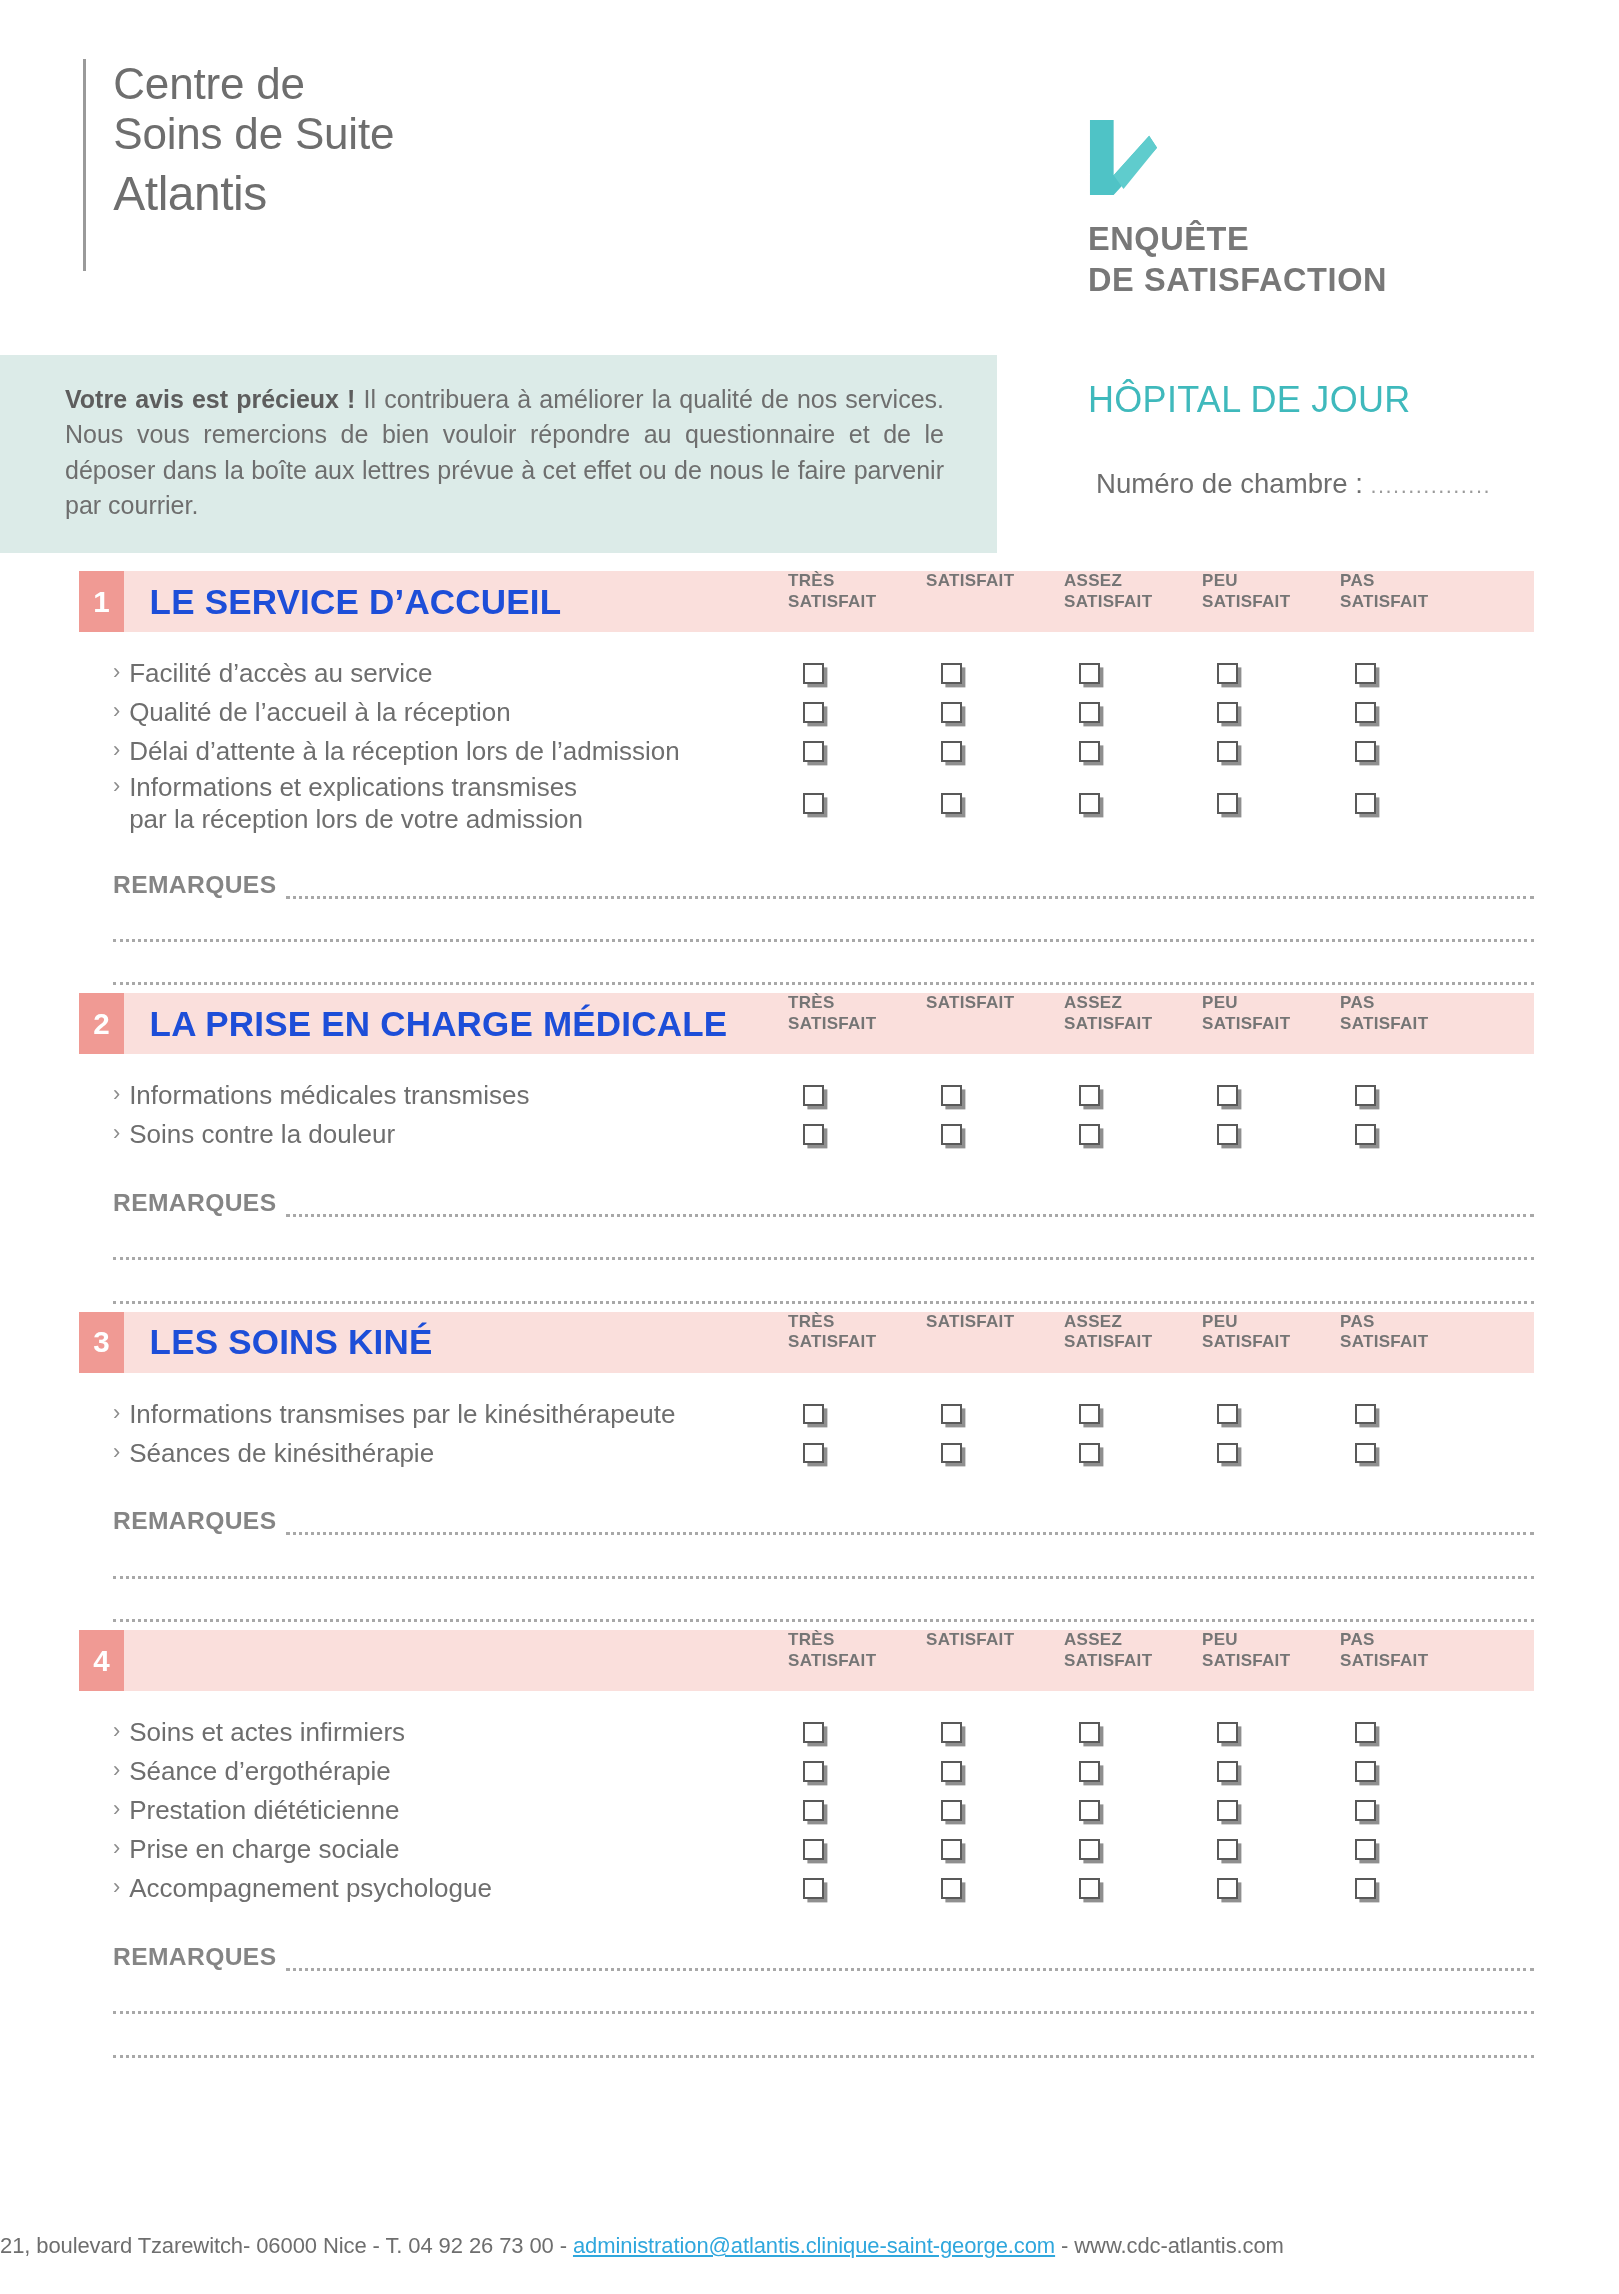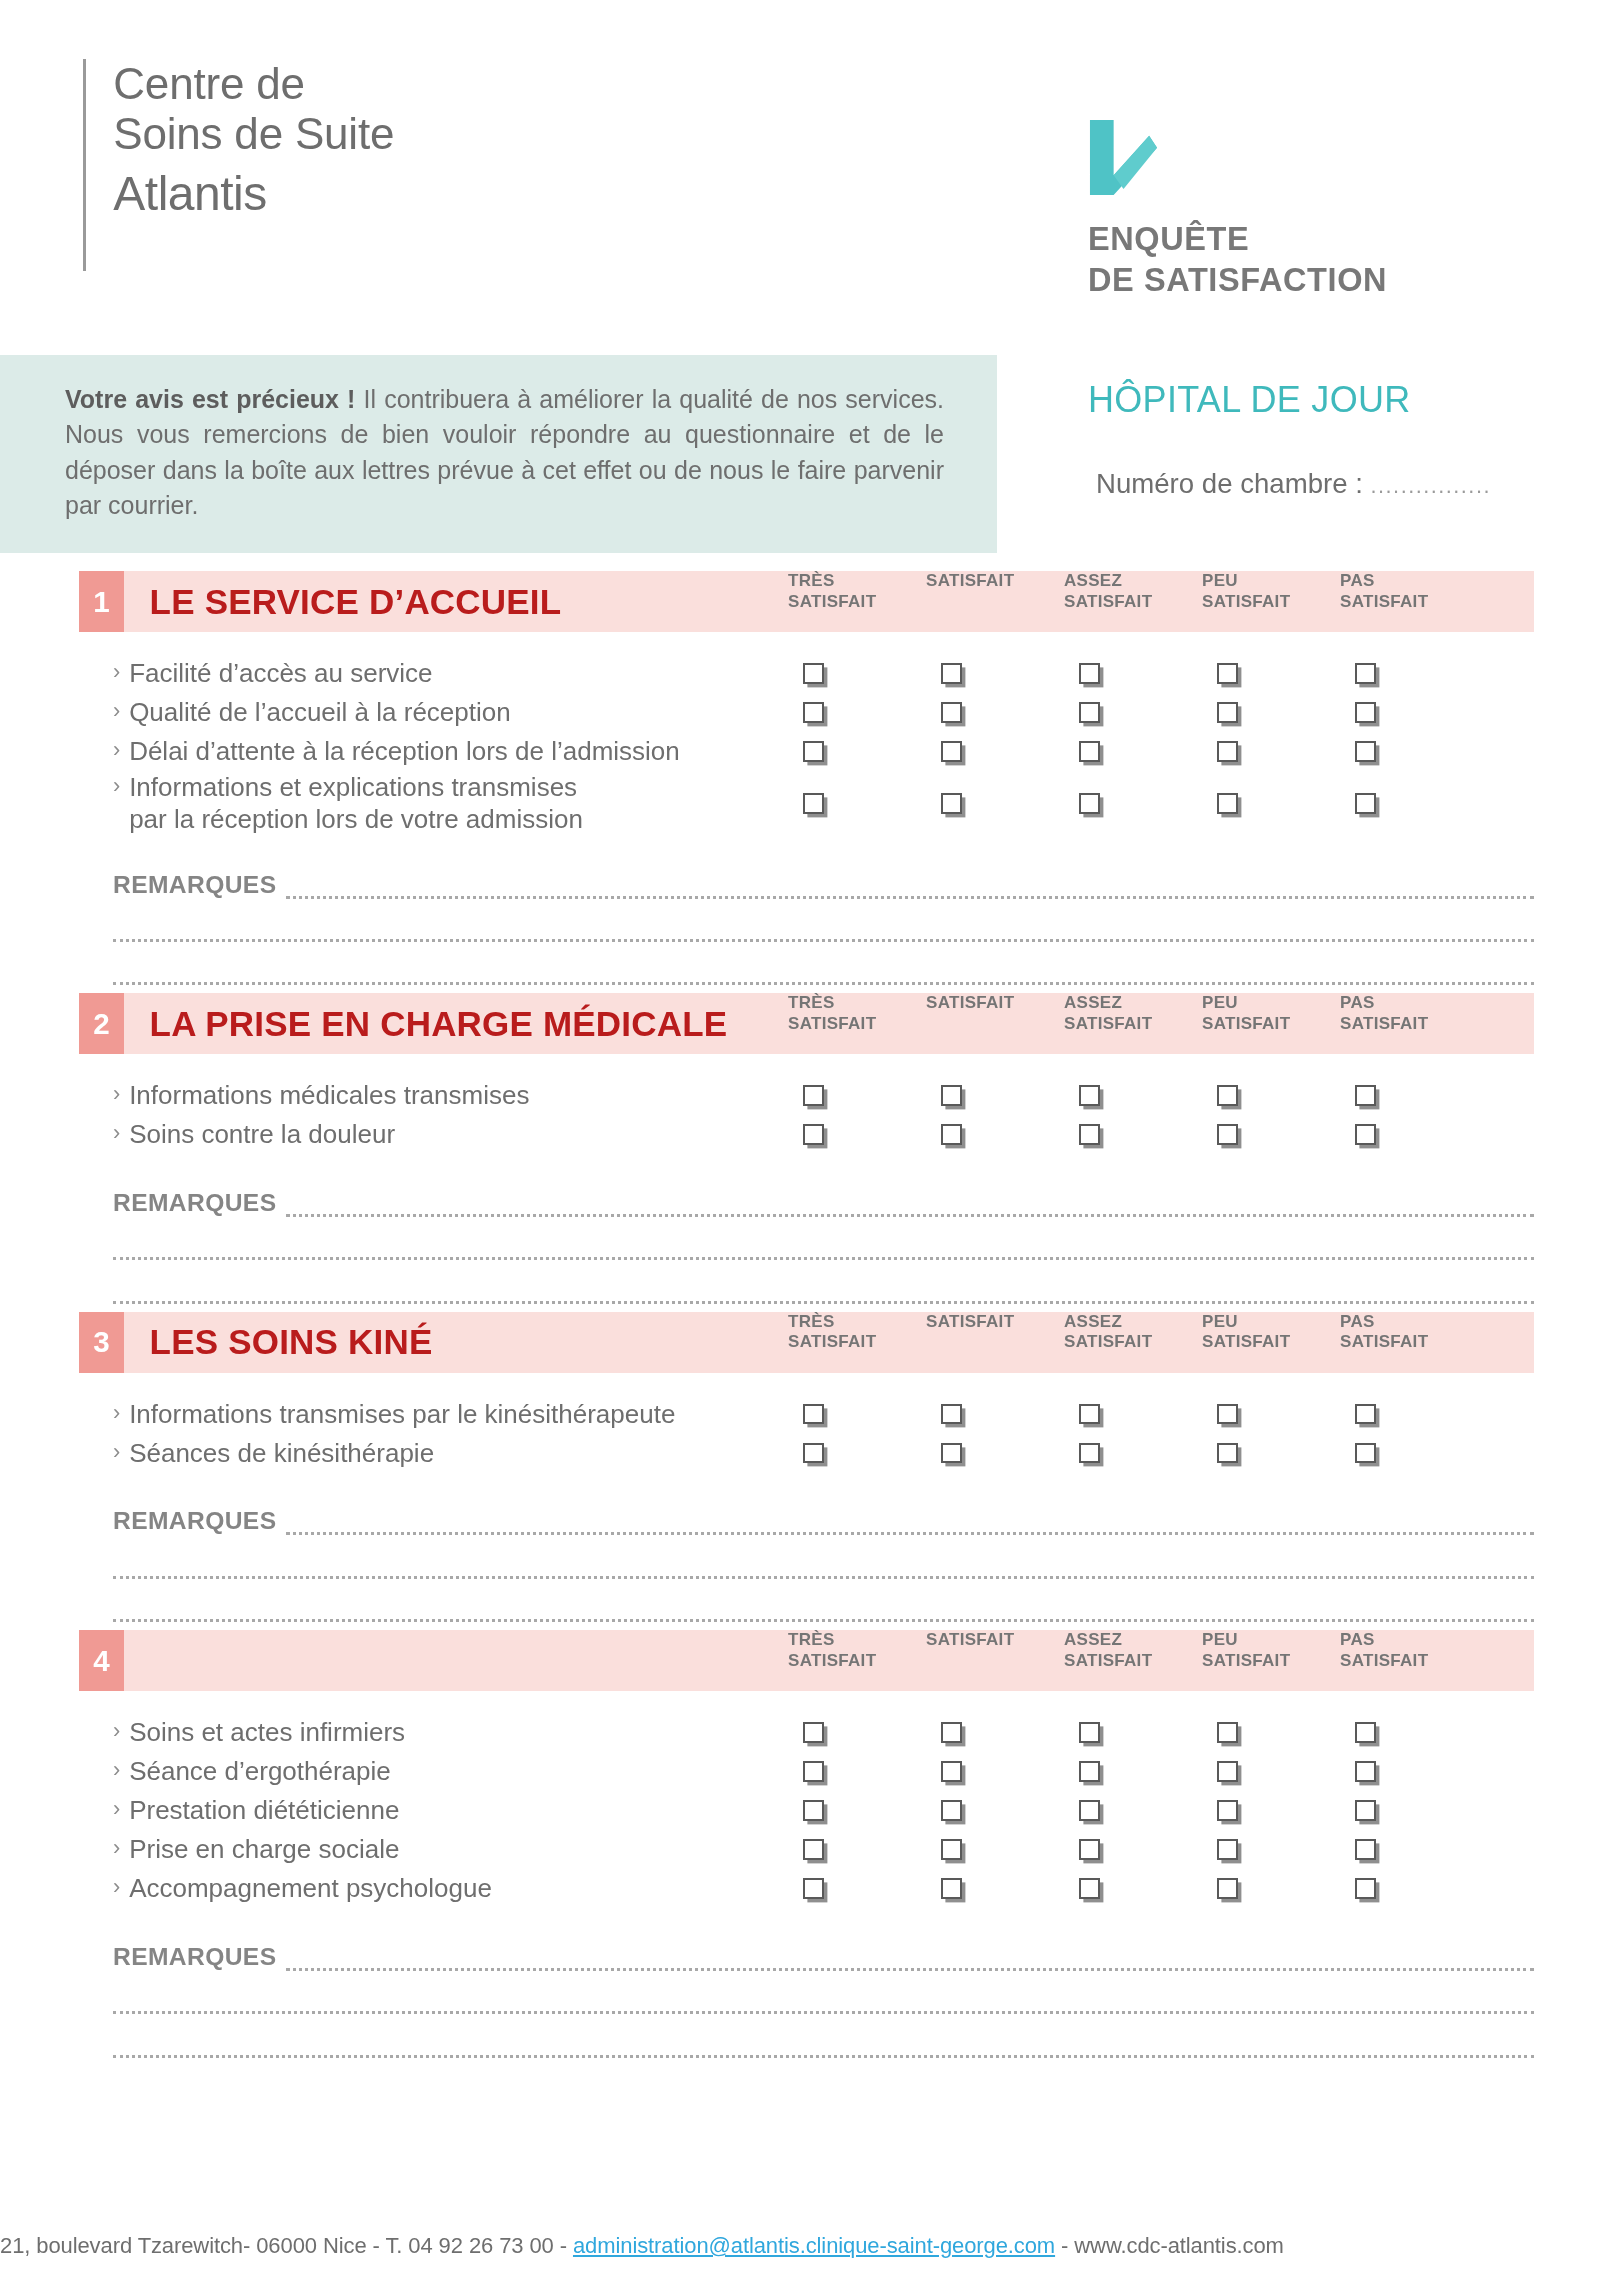--- a/index.html
+++ b/index.html
@@ -166,21 +166,21 @@
     font-weight: bold;
     display: flex;
     align-items: center;
     justify-content: center;
     flex: 0 0 auto;
   }
 
   .section-title {
     font-size: 35px;
     font-weight: bold;
-    color: #b91c1c;
+    color: #1d4ed8;
     letter-spacing: 0.2px;
     margin-left: 25.6px;
     white-space: nowrap;
   }
 
   .col-heads {
     position: absolute;
     left: 709px;
     top: 0;
     height: 61px;

